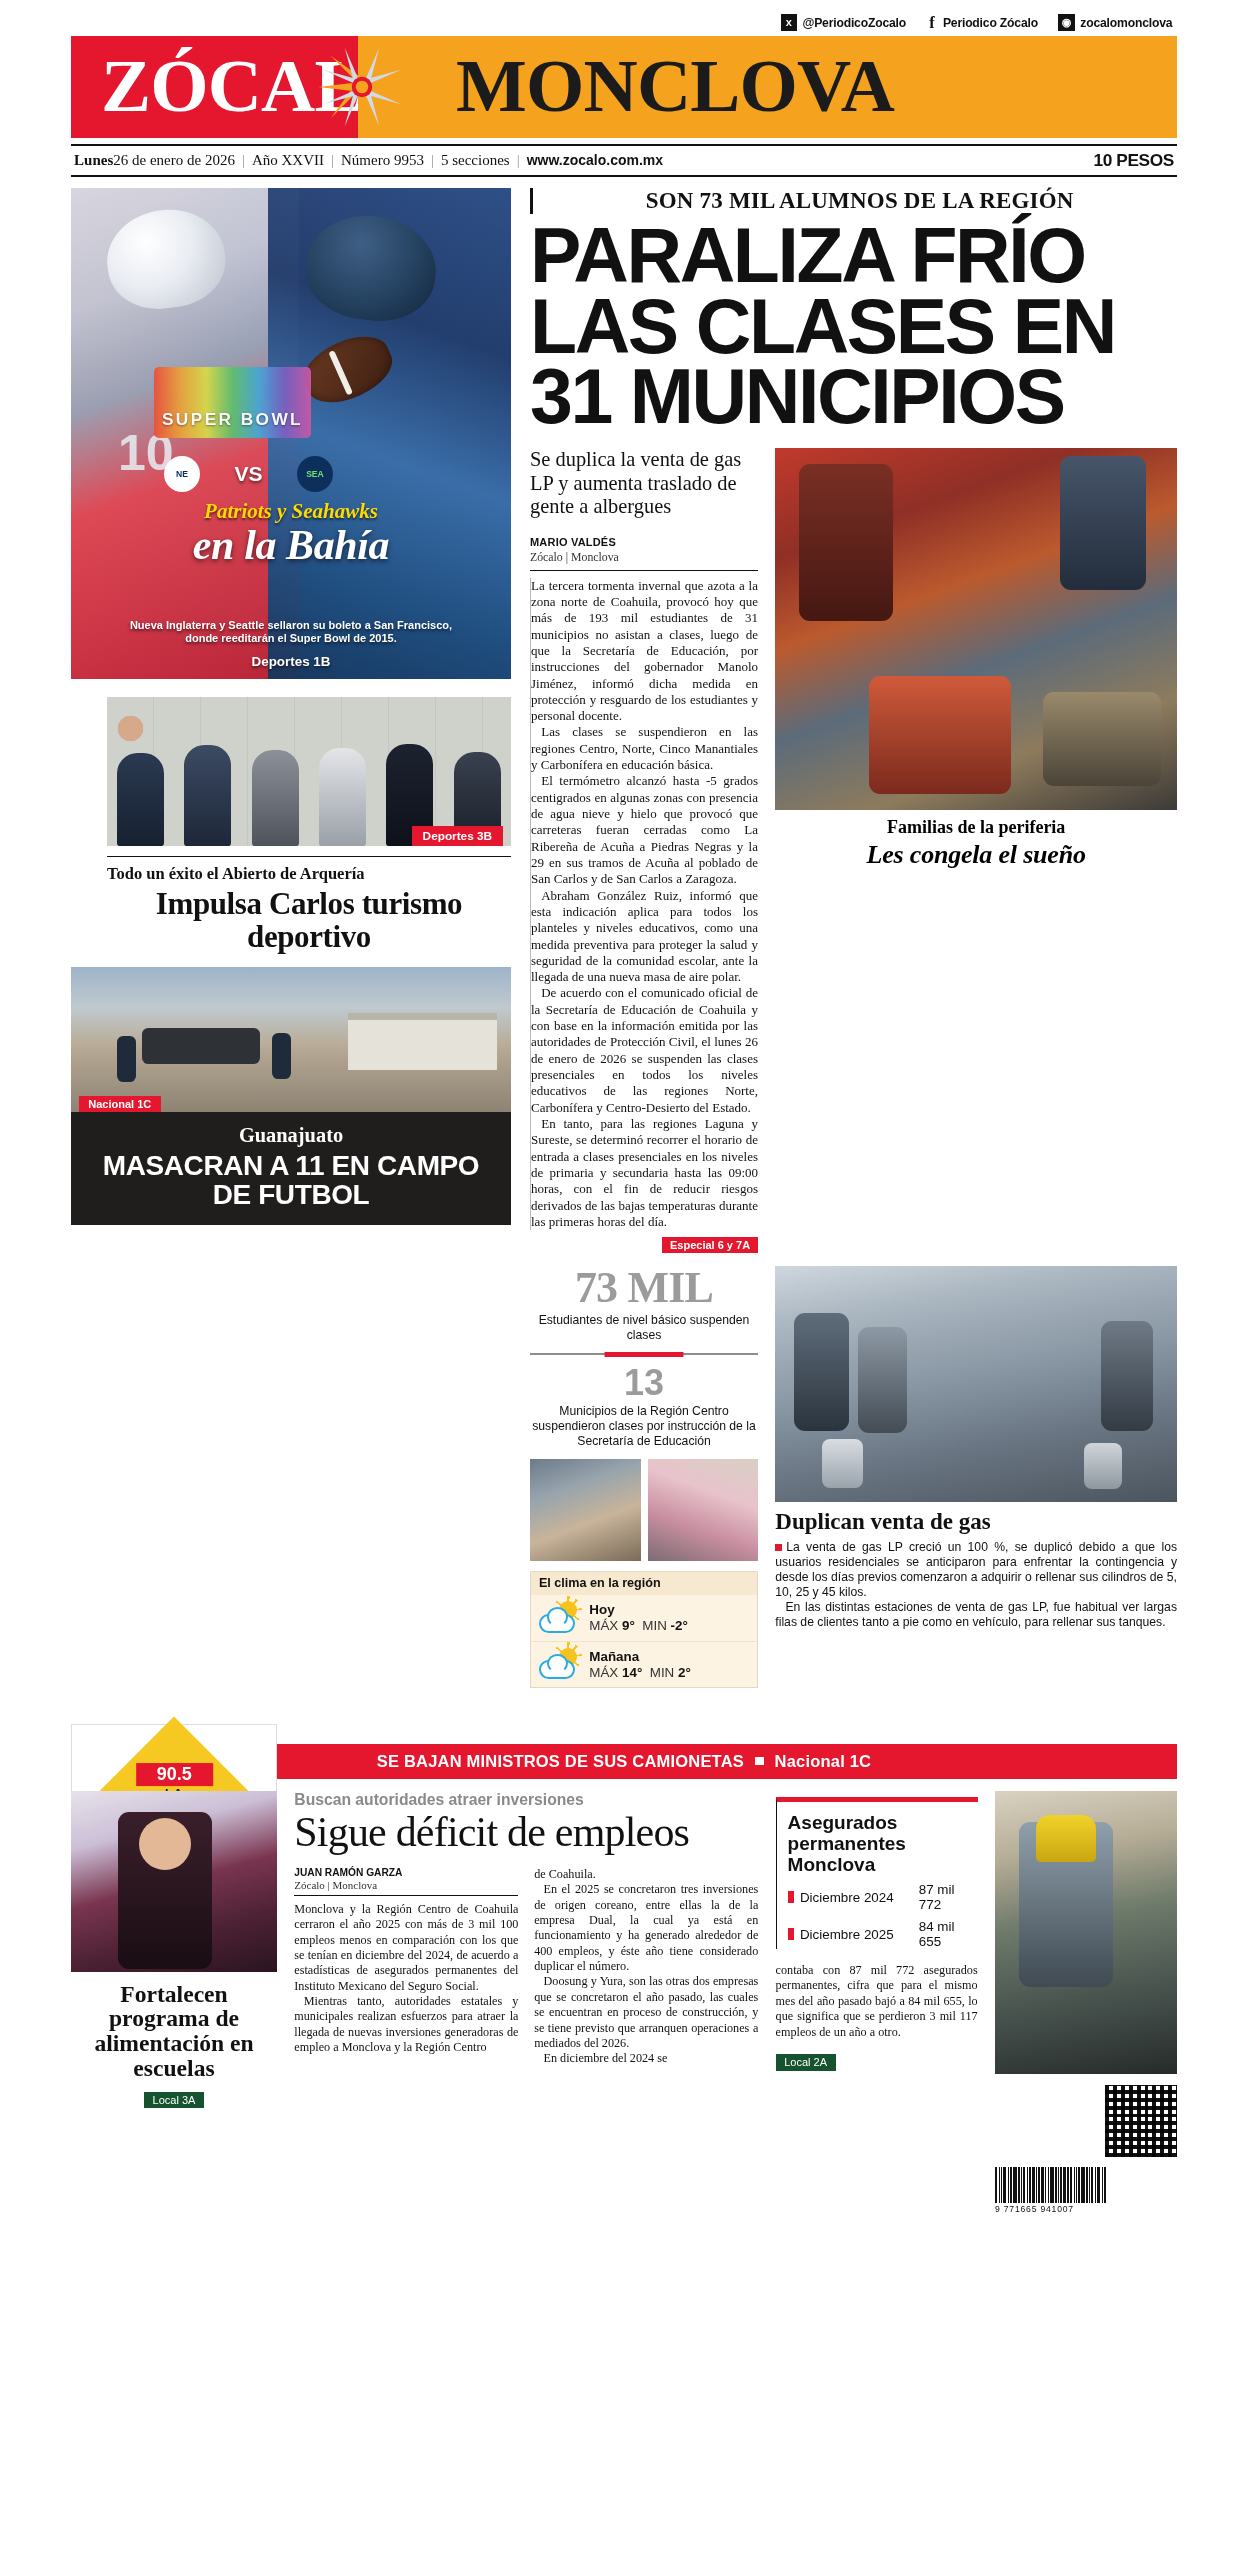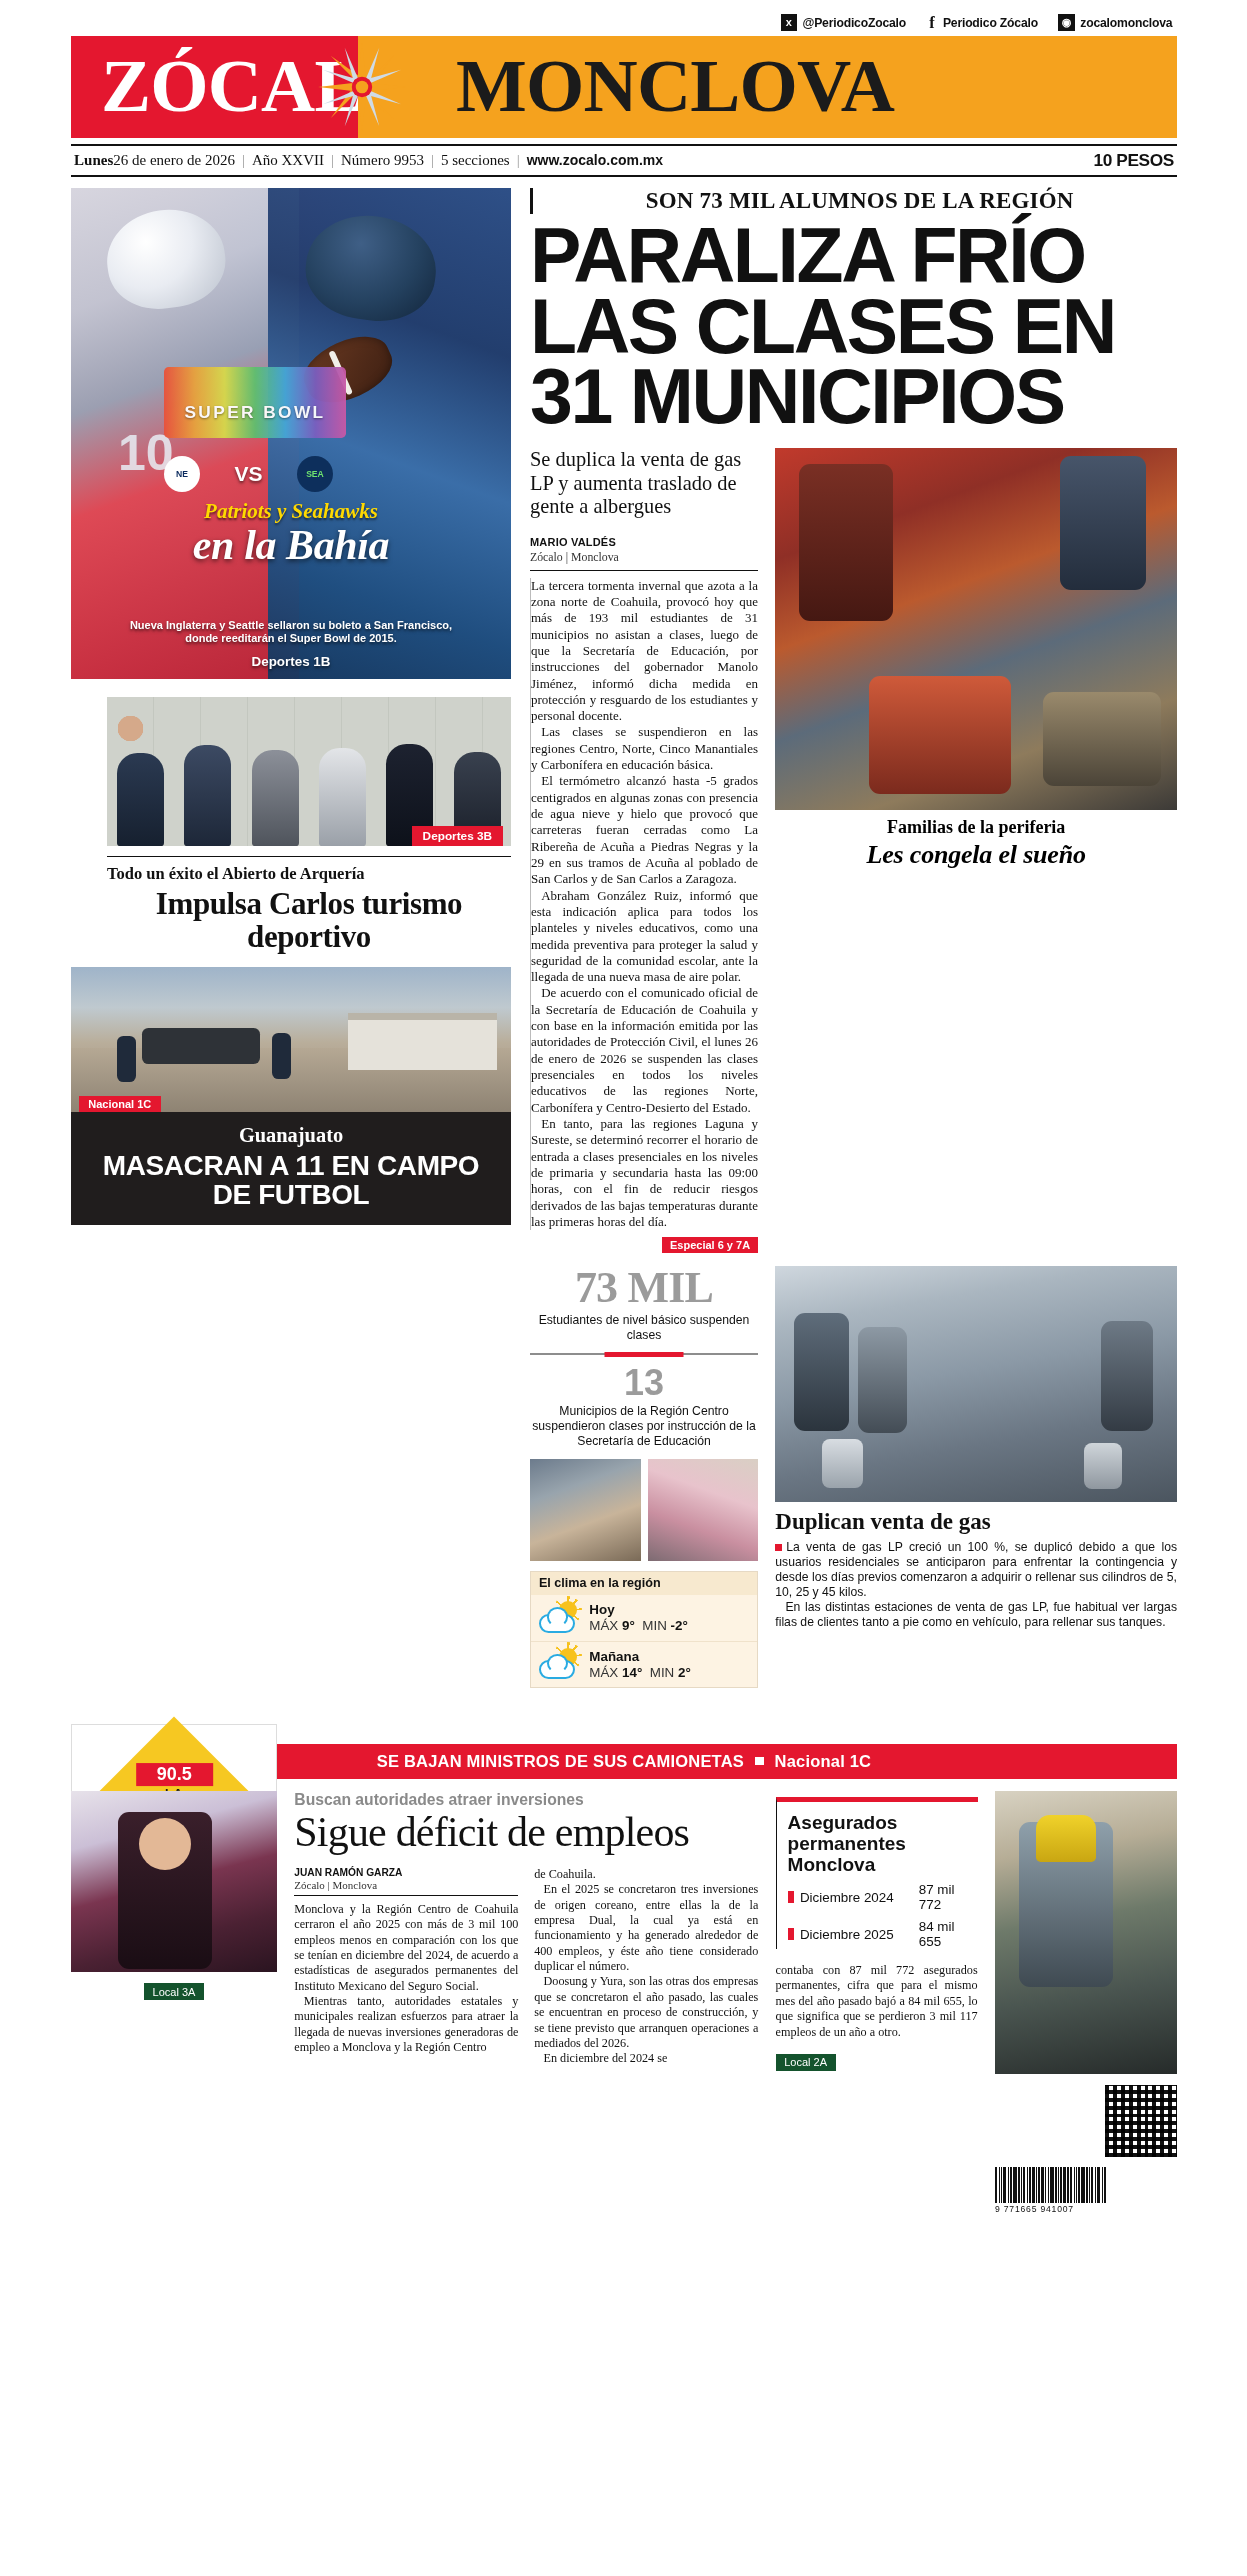--- a/index.html
+++ b/index.html
@@ -100,23 +100,23 @@
      background: linear-gradient(200deg,#2f4f86 0%,#223c6b 30%,#3b6ea8 55%,#1f4d7e 80%,#16365c 100%); opacity:.96;}
   .sb-helm-l { position:absolute; left:36px; top:22px; width:118px; height:98px; border-radius:50% 50% 45% 45%;
      background: radial-gradient(circle at 35% 30%, #fff 0%, #e9ecf2 45%, #b9c0cc 100%); transform: rotate(-8deg);}
   .sb-helm-r { position:absolute; right:75px; top:28px; width:130px; height:104px; border-radius:50% 50% 45% 45%;
      background: radial-gradient(circle at 40% 28%, #3f5f86 0%, #24415f 55%, #11243a 100%); transform: rotate(7deg);}
   .sb-ball { position:absolute; right:118px; top:153px; width:90px; height:57px; border-radius:50%/42%;
      background: linear-gradient(140deg,#6b3a22,#3d1f12); transform: rotate(-24deg); box-shadow: inset 0 0 9.4px #00000066;}
   .sb-ball:after{content:"";position:absolute;left:38%;top:8%;width:5.5px;height:84%;background:#f2efe8;border-radius:3.1px;}
   .sb-num-l { position:absolute; left:47px; top:236px; font-size:50px; font-weight:800; color:#e8edf4; font-family:"Liberation Sans",sans-serif; opacity:.85;}
   .sb-logo-band {
-    position:absolute; left: 93px; top: 179px; width: 182px; height: 71px; border-radius: 4.7px;
+    position:absolute; left: 83px; top: 179px; width: 157px; height: 71px; border-radius: 4.7px;
     background: linear-gradient(90deg,#e9513b,#e8a13c,#d7d94a,#5fbf6e,#46a6d6,#7b5fc0,#c959a6);
-    display:flex; align-items:flex-end; justify-content:center; padding-bottom:15px; opacity:.95;
+    display:flex; align-items:flex-end; justify-content:center; padding-bottom:8px; opacity:.95;
   }
   .sb-logo-txt { font-size: 17.3px; font-weight: 900; color:#fff; letter-spacing: 2.4px; text-shadow: 0 0.8px 2.4px #0007;}
   .sb-vs-row {
     position:absolute; left: 93px; top: 266px; width: 169px; height: 41px;
     display:flex; align-items:center; justify-content:space-between;
   }
   .sb-vs-badge{width:36px;height:36px;border-radius:50%;background:#fff;display:flex;align-items:center;justify-content:center;
      font-size:8.6px;font-weight:800;color:#0a2a5e;}
   .sb-vs-badge.b2{background:#0d2f5c;color:#6fe36f;}
   .sb-vs-txt{font-size:21px;font-weight:800;color:#fff;text-shadow:0 1.6px 3.1px #0008;}
@@ -612,20 +612,21 @@
     <span class="rb-txt">Nacional 1C</span>
   </div>
 
   <div class="bottom">
 
     <div>
       <div class="bl-photo">
         <div class="hp-fig" style="left:47px;top:20.4px;width:94px;height:157px;background:linear-gradient(180deg,#3a1f2b,#1a0d14);"></div>
         <div class="hp-fig" style="left:68px;top:27px;width:52px;height:52px;border-radius:50%;background:#e3b896;"></div>
       </div>
+      <div class="bl-head">Fortalecen programa de alimentación en escuelas</div>
       <div class="bl-tag" style="text-align:center">
         <span class="tag-red">Local 3A</span>
       </div>
     </div>
 
     <div>
       <div class="bc-kick">Buscan autoridades atraer inversiones</div>
       <div class="bc-head">Sigue déficit de empleos</div>
       <div class="bc-cols">
         <div>

